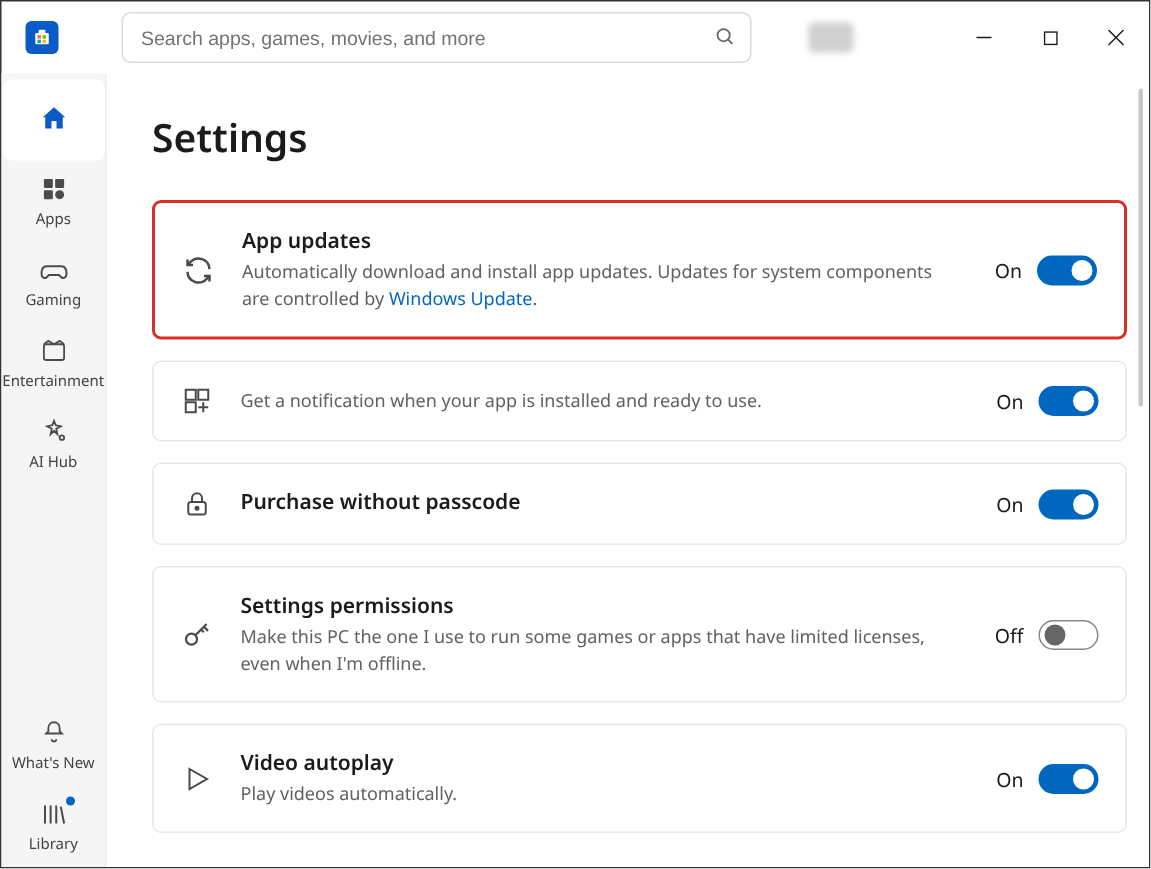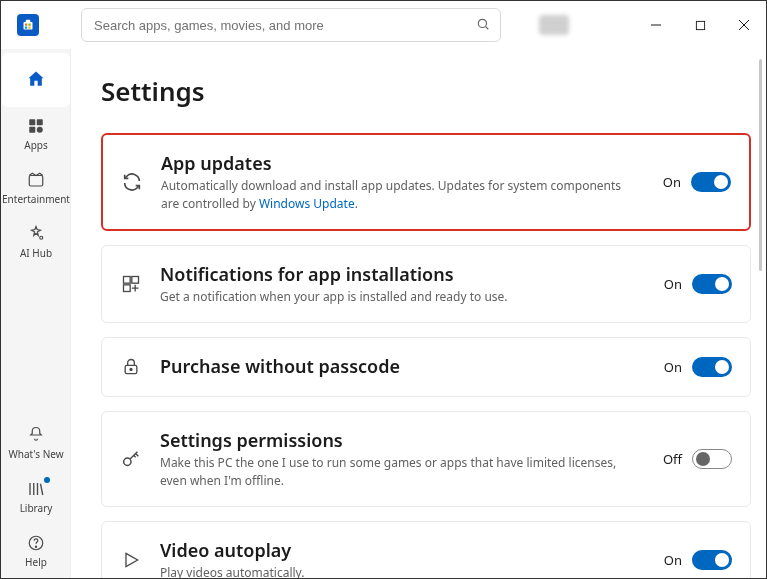--- a/index.html
+++ b/index.html
@@ -20,36 +20,36 @@
   .app-logo{width:22px;height:22px;border-radius:4px;background:#0a5bc5;display:flex;align-items:center;justify-content:center}
   .app-logo svg{width:12px;height:12px}
   .search{flex:0 0 420px;margin-left:34px;height:32px;border:1px solid #d9d9d9;border-radius:6px;display:flex;align-items:center;justify-content:space-between;padding:16px 10px}
   .search input{border:none;flex:1;outline:none;font-size:13px;color:var(--text);background:transparent}
   .search input::placeholder{color:#737373}
   .avatar{width:30px;height:20px;border-radius:4px;background:#d0d0d0;margin-left:30px;filter:blur(2px)}
   .winctrls{margin-left:auto;display:flex}
   .winctrls .btn{width:44px;height:40px;display:flex;align-items:center;justify-content:center;color:#1b1b1b}
   
   .body{flex:1;display:flex;min-height:0}
-  .sidebar{width:70px;background:var(--sidebar-bg);display:flex;flex-direction:column;align-items:flex-end;padding-top:4px;border-right:1px solid #eee}
+  .sidebar{width:70px;background:var(--sidebar-bg);display:flex;flex-direction:column;align-items:center;padding-top:4px;border-right:1px solid #eee}
   .nav-item{width:68px;height:54px;display:flex;flex-direction:column;align-items:center;justify-content:center;gap:2px;color:#424242;font-size:10px;cursor:pointer}
   .nav-item .icon{width:20px;height:20px;display:flex;align-items:center;justify-content:center;color:#4b4b4b}
   .nav-item.active{background:#fff;border-radius:6px}
   .nav-item.active .icon{color:var(--brand)}
   .sidebar .spacer{flex:1}
   .badge-dot{position:relative}
   .badge-dot::after{content:"";position:absolute;top:-2px;right:-4px;width:6px;height:6px;background:var(--brand2);border-radius:50%}
   .content{flex:1;position:relative;overflow:hidden}
   .content-inner{position:absolute;inset:0;overflow-y:auto;padding:18px 15px 28px 30px}
   h1{font-size:26px;font-weight:600;margin:6px 0 24px 0}
   .card{border:1px solid var(--panel-border);border-radius:6px;padding:16px 18px;display:flex;align-items:center;gap:18px;margin-bottom:14px;background:#fff}
   .card.highlight{border:2px solid #d93025}
   .card .icon{flex:0 0 22px;width:22px;color:#4a4a4a;display:flex;align-items:center;justify-content:center}
   .card .texts{flex:1;min-width:0}
-  .card .title{font-size:18px;font-weight:600;margin-bottom:2px}
+  .card .title{font-size:14px;font-weight:600;margin-bottom:2px}
   .card .desc{font-size:12px;color:var(--muted);line-height:1.5}
   .card .desc a{color:var(--brand2);text-decoration:none}
   .toggle-area{display:flex;align-items:center;gap:10px}
   .toggle-label{font-size:13px;min-width:22px;text-align:right}
   .toggle{width:40px;height:20px;border-radius:10px;position:relative;cursor:pointer}
   .toggle.on{background:var(--brand2)}
   .toggle.off{background:#fff;border:1px solid #888}
   .toggle .knob{position:absolute;top:3px;width:14px;height:14px;border-radius:50%}
   .toggle.on .knob{right:3px;background:#fff;top:3px}
   .toggle.off .knob{left:3px;background:#666;top:2px}
@@ -119,20 +119,28 @@
               <rect x="3" y="3" width="8" height="8" rx="1"></rect>
               <rect x="13" y="3" width="8" height="8" rx="1"></rect>
               <rect x="3" y="13" width="8" height="8" rx="1"></rect>
               <rect x="13" y="13" width="8" height="8" rx="4"></rect>
             </svg>
           </span>
         <span>Apps</span>
       </div>
       <div class="nav-item">
         <span class="icon">
+            <svg width="20" height="20" viewBox="0 0 24 24" fill="none" stroke="currentColor" stroke-width="1.6">
+              <path d="M6 9h12c3 0 4 3 4 6s-2 4-4 3l-2-2h-8l-2 2c-2 1-4 0-4-3s1-6 4-6z"></path>
+            </svg>
+          </span>
+        <span>Gaming</span>
+      </div>
+      <div class="nav-item">
+        <span class="icon">
             <svg width="18" height="18" viewBox="0 0 24 24" fill="none" stroke="currentColor" stroke-width="1.6">
               <rect x="3" y="6" width="18" height="14" rx="2"></rect>
               <path d="M3 6l4-3 5 3 5-3 4 3"></path>
             </svg>
           </span>
         <span>Entertainment</span>
       </div>
       <div class="nav-item">
         <span class="icon">
             <svg width="18" height="18" viewBox="0 0 24 24" fill="none" stroke="currentColor" stroke-width="1.6">
@@ -156,30 +164,20 @@
         <span class="icon badge-dot">
             <svg width="18" height="18" viewBox="0 0 24 24" fill="none" stroke="currentColor" stroke-width="1.8">
               <line x1="4" y1="4" x2="4" y2="20"></line>
               <line x1="9" y1="4" x2="9" y2="20"></line>
               <line x1="14" y1="4" x2="14" y2="20"></line>
               <line x1="18" y1="5" x2="21" y2="20"></line>
             </svg>
           </span>
         <span>Library</span>
       </div>
-      <div class="nav-item">
-        <span class="icon">
-            <svg width="18" height="18" viewBox="0 0 24 24" fill="none" stroke="currentColor" stroke-width="1.6">
-              <circle cx="12" cy="12" r="9"></circle>
-              <path d="M9.5 9a2.5 2.5 0 115 0c0 1.5-2.5 2-2.5 4"></path>
-              <circle cx="12" cy="17" r="0.8" fill="currentColor"></circle>
-            </svg>
-          </span>
-        <span>Help</span>
-      </div>
     </div>
 
     <div class="content">
       <div class="fake-scrollbar"></div>
       <div class="content-inner">
         <h1>Settings</h1>
 
         <div class="card highlight">
           <div class="icon">
               <svg width="22" height="22" viewBox="0 0 24 24" fill="none" stroke="currentColor" stroke-width="1.8">
@@ -206,21 +204,20 @@
         <div class="card">
           <div class="icon">
               <svg width="20" height="20" viewBox="0 0 24 24" fill="none" stroke="currentColor" stroke-width="1.6">
                 <rect x="3" y="3" width="8" height="8"></rect>
                 <rect x="13" y="3" width="8" height="8"></rect>
                 <rect x="3" y="13" width="8" height="8"></rect>
                 <path d="M17 13v8M13 17h8"></path>
               </svg>
             </div>
           <div class="texts">
-            <div class="title">Notifications for app installations</div>
             <div class="desc">Get a notification when your app is installed and ready to use.</div>
           </div>
           <div class="toggle-area">
             <span class="toggle-label">On</span>
             <div class="toggle on">
                 <div class="knob"></div>
               </div>
           </div>
         </div>
 

